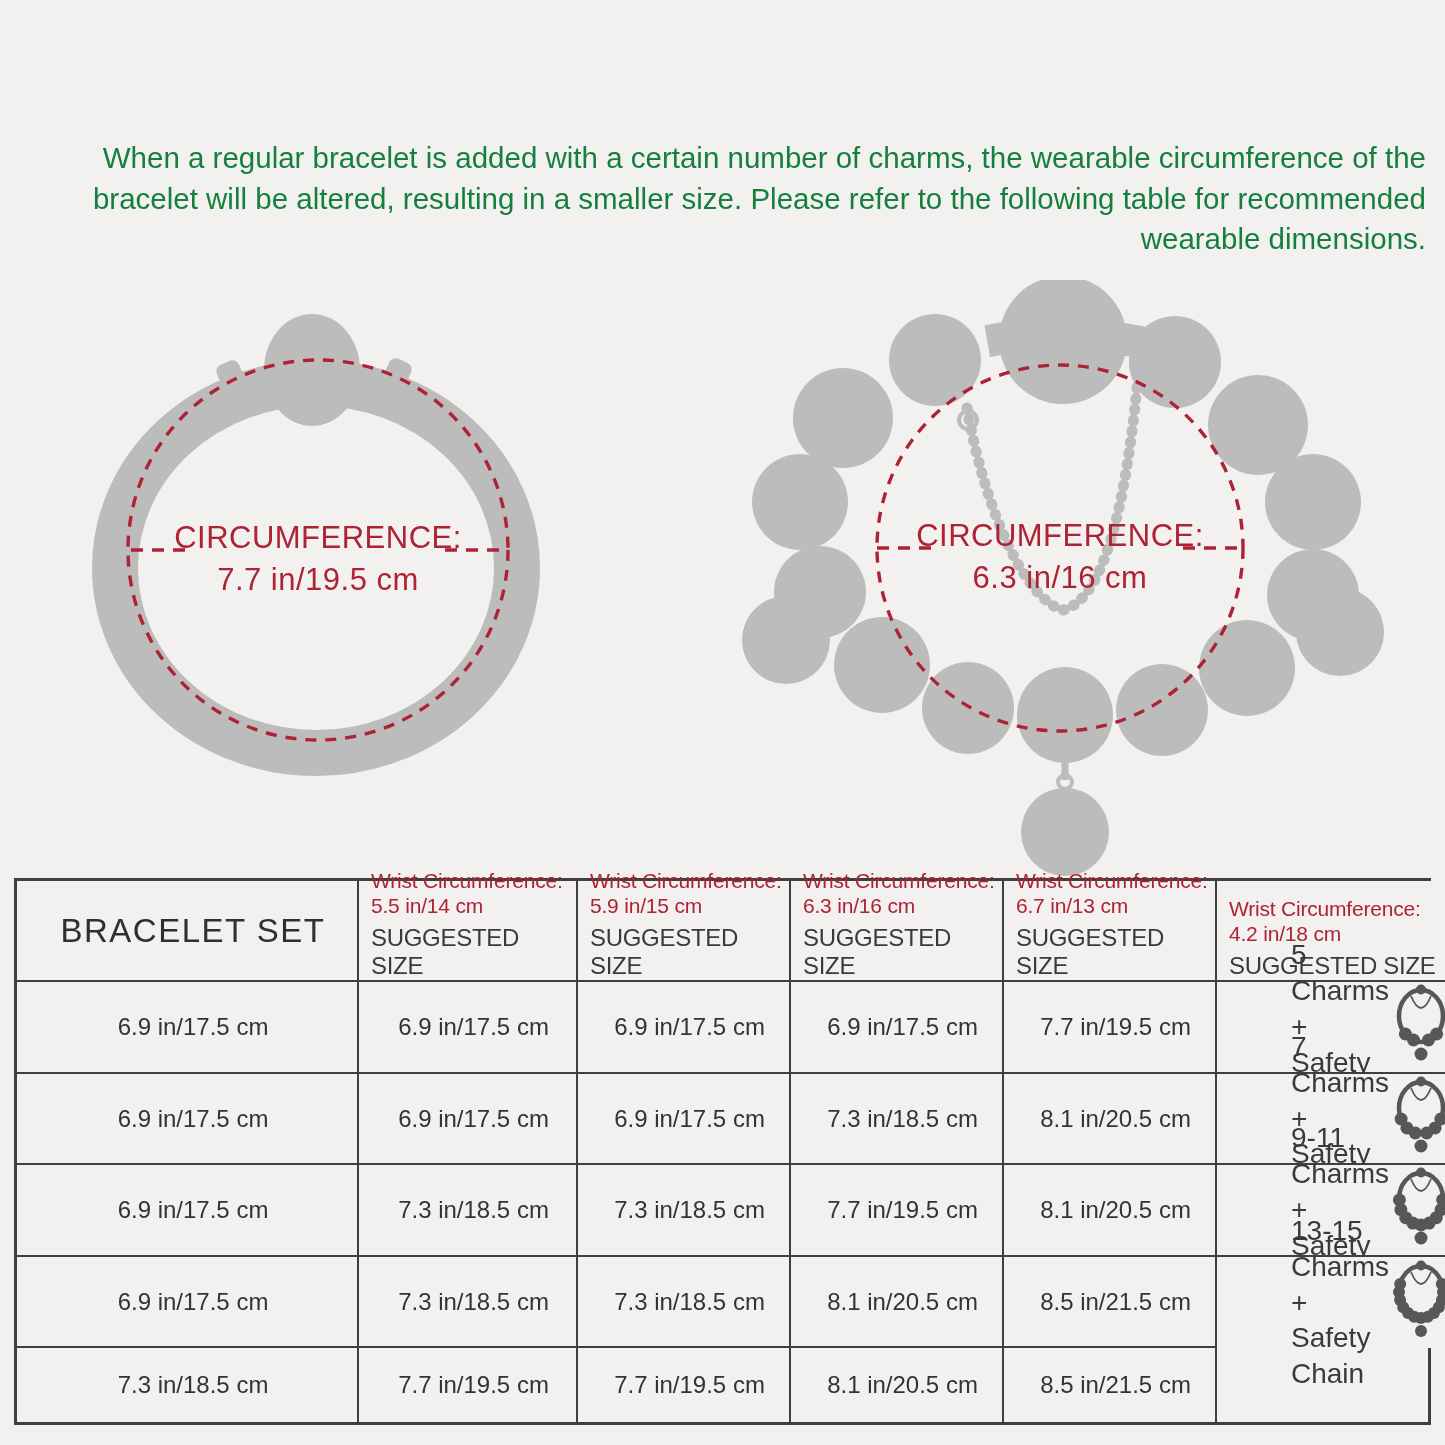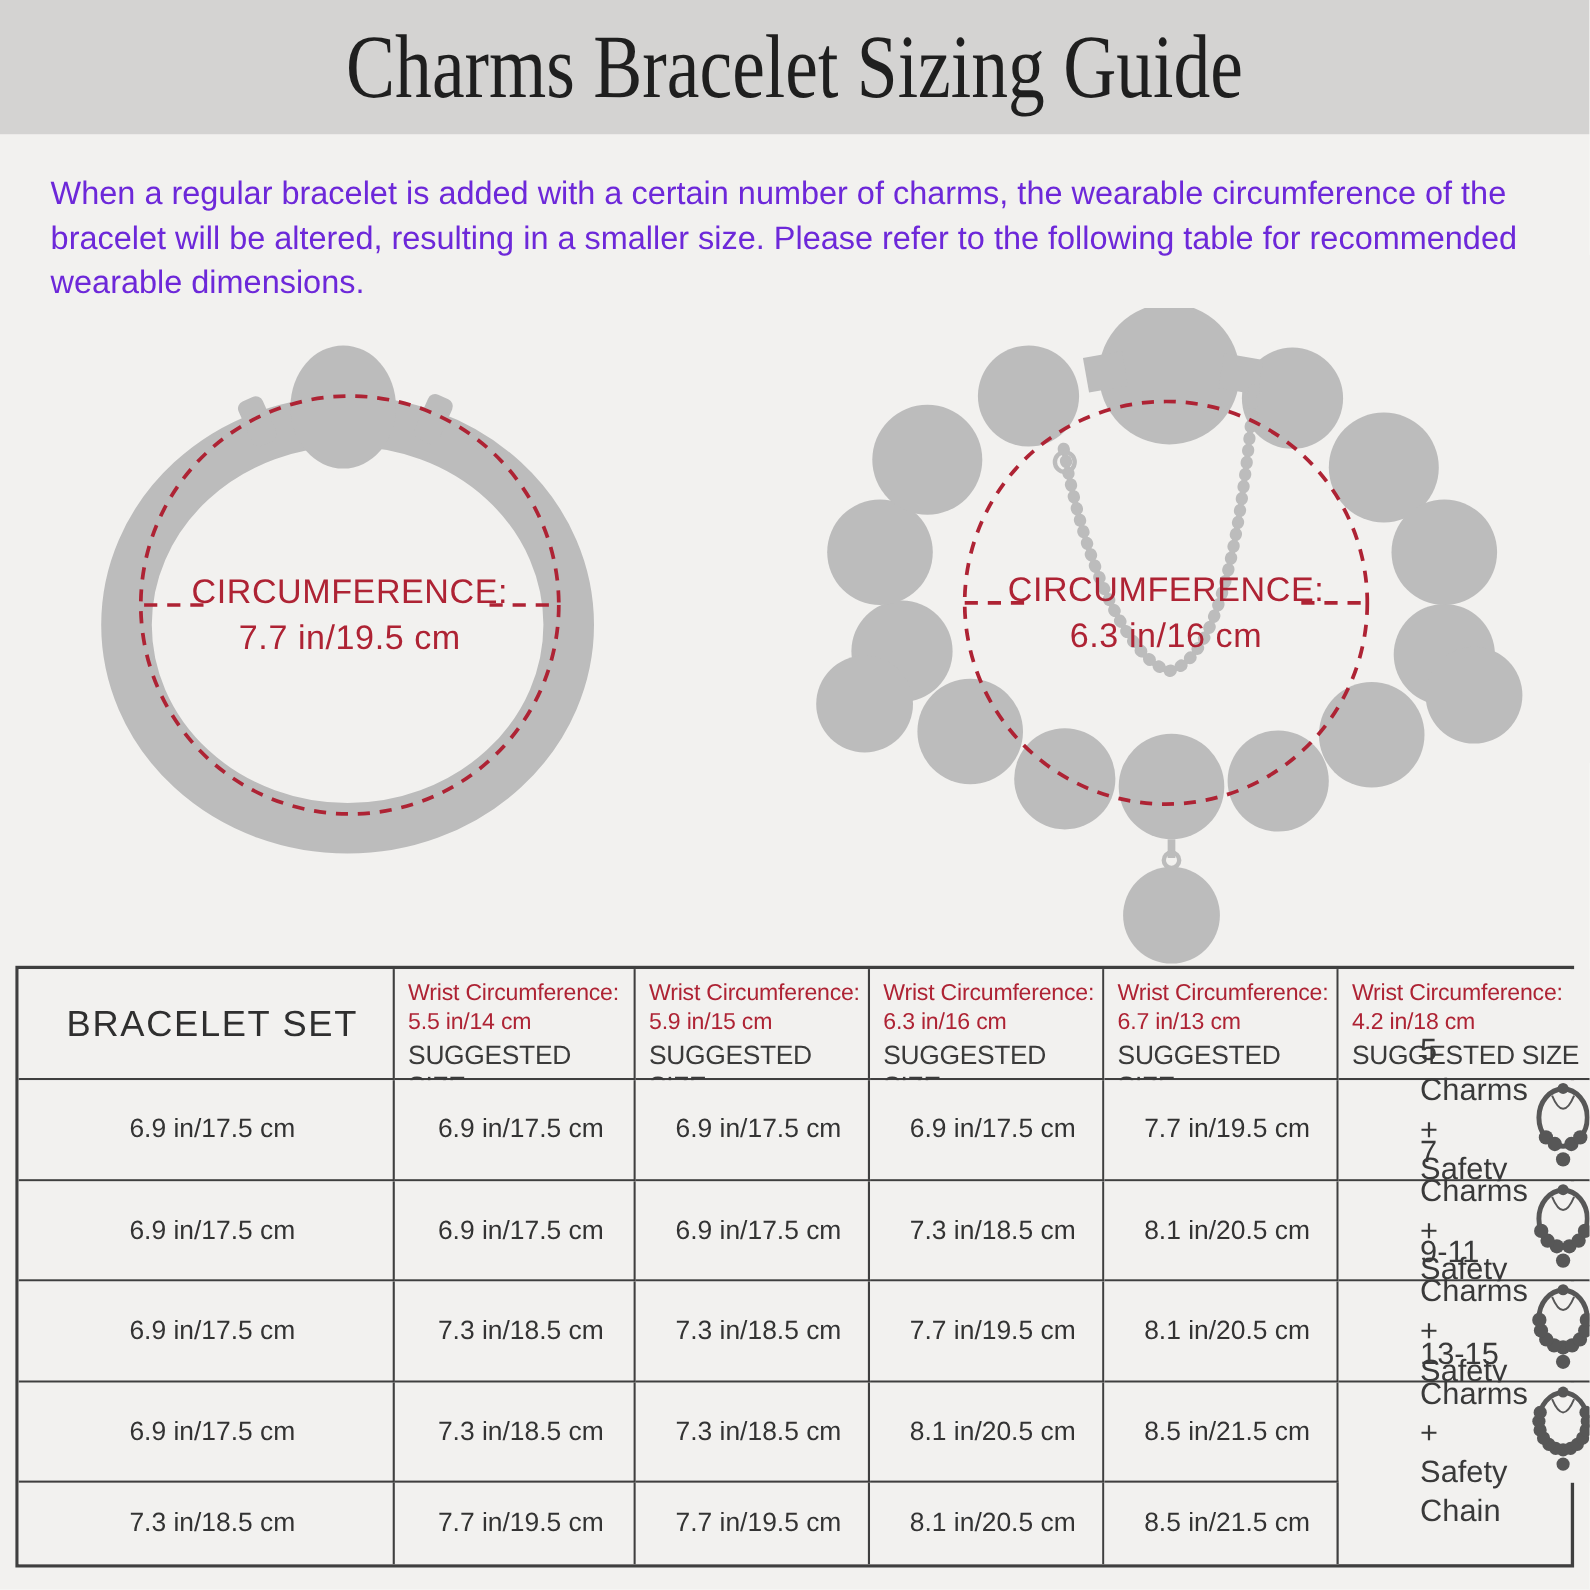--- a/index.html
+++ b/index.html
@@ -6,22 +6,22 @@
   body{width:1445px;height:1445px;font-family:"Liberation Sans","DejaVu Sans",sans-serif;}
   .page{position:relative;width:1445px;height:1445px;background:#f2f1ef;overflow:hidden;}
 
   
   .banner{position:absolute;top:0;left:0;width:1445px;height:122px;background:#d4d3d2;
           display:flex;align-items:center;justify-content:center;}
   .banner h1{margin:0;font-family:"Liberation Serif","DejaVu Serif",serif;font-weight:500;
              font-size:76px;color:#1f1f1f;letter-spacing:0px;transform:scale(0.88,1.08);}
 
   
-  .intro{position:absolute;top:138px;left:28px;width:1398px;margin:18px;
-         font-size:29.5px;line-height:1.38;color:#6d28d9;}
+  .intro{position:absolute;top:138px;left:28px;width:1398px;margin:0;
+         font-size:29.5px;line-height:1.38;color:#15803d;text-align:right;}
 
   
   .diagrams{position:absolute;top:280px;left:0;width:1445px;height:598px;}
   .svgabs{position:absolute;}
   .sil{fill:#bcbcbc;}
   .sil-stroke{stroke:#bcbcbc;fill:none;}
   .redline{stroke:#ae2334;fill:none;stroke-width:3.4;}
   .redtext{fill:#ae2334;font-family:"Liberation Sans","DejaVu Sans",sans-serif;
            font-size:31px;letter-spacing:0.5px;}
 
@@ -29,39 +29,36 @@
   .size-table{position:absolute;top:878px;left:14px;width:1417px;height:547px;
               box-sizing:border-box;border:3px solid #3f3f3f;background:#f2f1ef;
               display:grid;grid-template-columns:342px 219px 213px 213px 213px 1fr;
               grid-template-rows:101px 92px 91px 92px 91px 1fr;}
   .cell{border-right:2px solid #3f3f3f;border-bottom:2px solid #3f3f3f;
         display:flex;box-sizing:border-box;background:#f2f1ef;padding-left:12px;}
   .cell:nth-child(6n){border-right:none;}
   .cell:nth-last-child(-n+6){border-bottom:none;}
   .sethead{align-items:center;justify-content:center;
            font-size:33px;letter-spacing:1.5px;color:#2f2f2f;}
-  .colhead{flex-direction:column;justify-content:flex-start;padding:9px 4px 0 12px;}
+  .colhead{flex-direction:column;justify-content:flex-end;padding:9px 4px 0 12px;}
   .colhead .wrist{color:#ae2334;font-size:21px;line-height:1.22;letter-spacing:-0.2px;}
   .colhead .suggested{color:#3a3a3a;font-size:24px;letter-spacing:-0.3px;margin-top:5px;}
   .val{align-items:center;justify-content:center;font-size:24px;color:#333333;}
   .rowlabel{align-items:center;}
   .labelwrap{flex:1;padding-left:62px;font-size:28px;color:#3a3a3a;line-height:1.28;}
   .rowicon{width:64px;height:86px;margin-right:36px;flex:none;}
   .ic-ring{fill:none;stroke:#575757;stroke-width:4.5;}
   .ic-dot{fill:#575757;}
   .ic-chain{fill:none;stroke:#575757;stroke-width:1.8;}
 </style>
 </head>
 <body>
 
 <div class="page">
 
-  <header class="banner">
-    <h1>Charms Bracelet Sizing Guide</h1>
-  </header>
 
   <p class="intro">When a regular bracelet is added with a certain number of charms, the wearable circumference of the bracelet will be altered, resulting in a smaller size. Please refer to the following table for recommended wearable dimensions.</p>
 
   <div class="diagrams">
 
     <svg class="svgabs" style="left:55px;top:8px" width="520" height="520" viewBox="0 0 520 520">
       <ellipse class="sil-stroke" cx="261" cy="280" rx="201" ry="185" stroke-width="46"></ellipse>
       <ellipse class="sil" cx="257" cy="82" rx="48" ry="56"></ellipse>
       <rect class="sil" x="167" y="73" width="24" height="44" rx="7" transform="rotate(-24 179 95)"></rect>
       <rect class="sil" x="327" y="71" width="24" height="44" rx="7" transform="rotate(24 339 93)"></rect>

